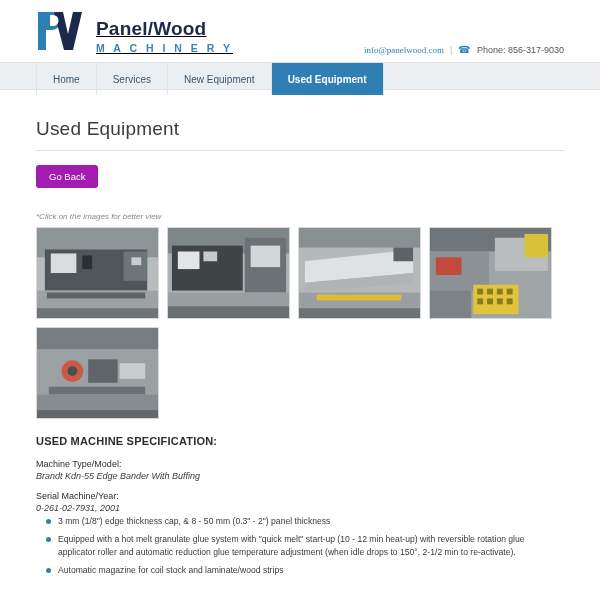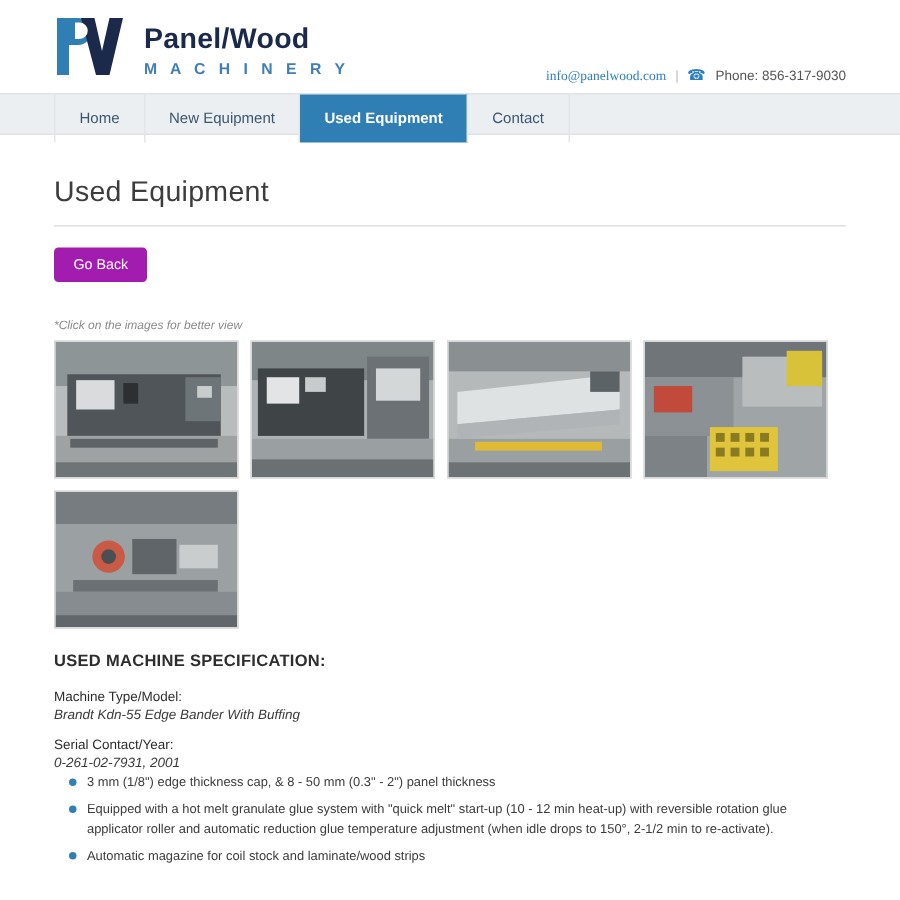--- a/index.html
+++ b/index.html
@@ -23,21 +23,22 @@
     width: 100%;
     height: 62px;
     background: #ffffff;
     position: relative;
   }
   .logo-wrap {
     position: absolute;
     left: 36px;
     top: 8px;
     display: flex;
-    align-items: center;
+    align-items: flex-end;
+    text-decoration: underline;
   }
   .logo-mark {
     width: 52px;
     height: 46px;
     position: relative;
     margin-right: 8px;
   }
   .logo-mark svg { display: block; }
   .logo-text {
     padding-top: 7px;
@@ -229,23 +230,23 @@
     <div class="header-contact">
       <a href="#">info@panelwood.com</a>
       <span class="sep-dot">|</span>
       <span class="phone-ico">☎</span>
       <span>Phone: 856-317-9030</span>
     </div>
   </div>
 
   <div class="nav">
     <div class="nav-item">Home</div>
+    <div class="nav-item">Services</div>
     <div class="nav-item">New Equipment</div>
     <div class="nav-item active">Used Equipment</div>
-    <div class="nav-item">Contact</div>
   </div>
 
   <div class="content">
     <h1 class="page-title">Used Equipment</h1>
     <hr class="title-rule">
     <button class="go-back">Go Back</button>
     <div class="click-note">*Click on the images for better view</div>
 
     <div class="gallery">
 
@@ -329,21 +330,21 @@
         </svg>
       </div>
 
     </div>
 
     <div class="spec-title">USED MACHINE SPECIFICATION:</div>
 
     <div class="spec-label">Machine Type/Model:</div>
     <div class="spec-value">Brandt Kdn-55 Edge Bander With Buffing</div>
 
-    <div class="spec-label">Serial Contact/Year:</div>
+    <div class="spec-label">Serial Machine/Year:</div>
     <div class="spec-value">0-261-02-7931, 2001</div>
 
     <ul class="desc-list">
       <li>3 mm (1/8") edge thickness cap, &amp; 8 - 50 mm (0.3" - 2") panel thickness</li>
       <li>Equipped with a hot melt granulate glue system with "quick melt" start-up (10 - 12 min heat-up) with reversible rotation glue applicator roller and automatic reduction glue temperature adjustment (when idle drops to 150°, 2-1/2 min to re-activate).</li>
       <li>Automatic magazine for coil stock and laminate/wood strips</li>
 
     </ul>
   </div>
 

